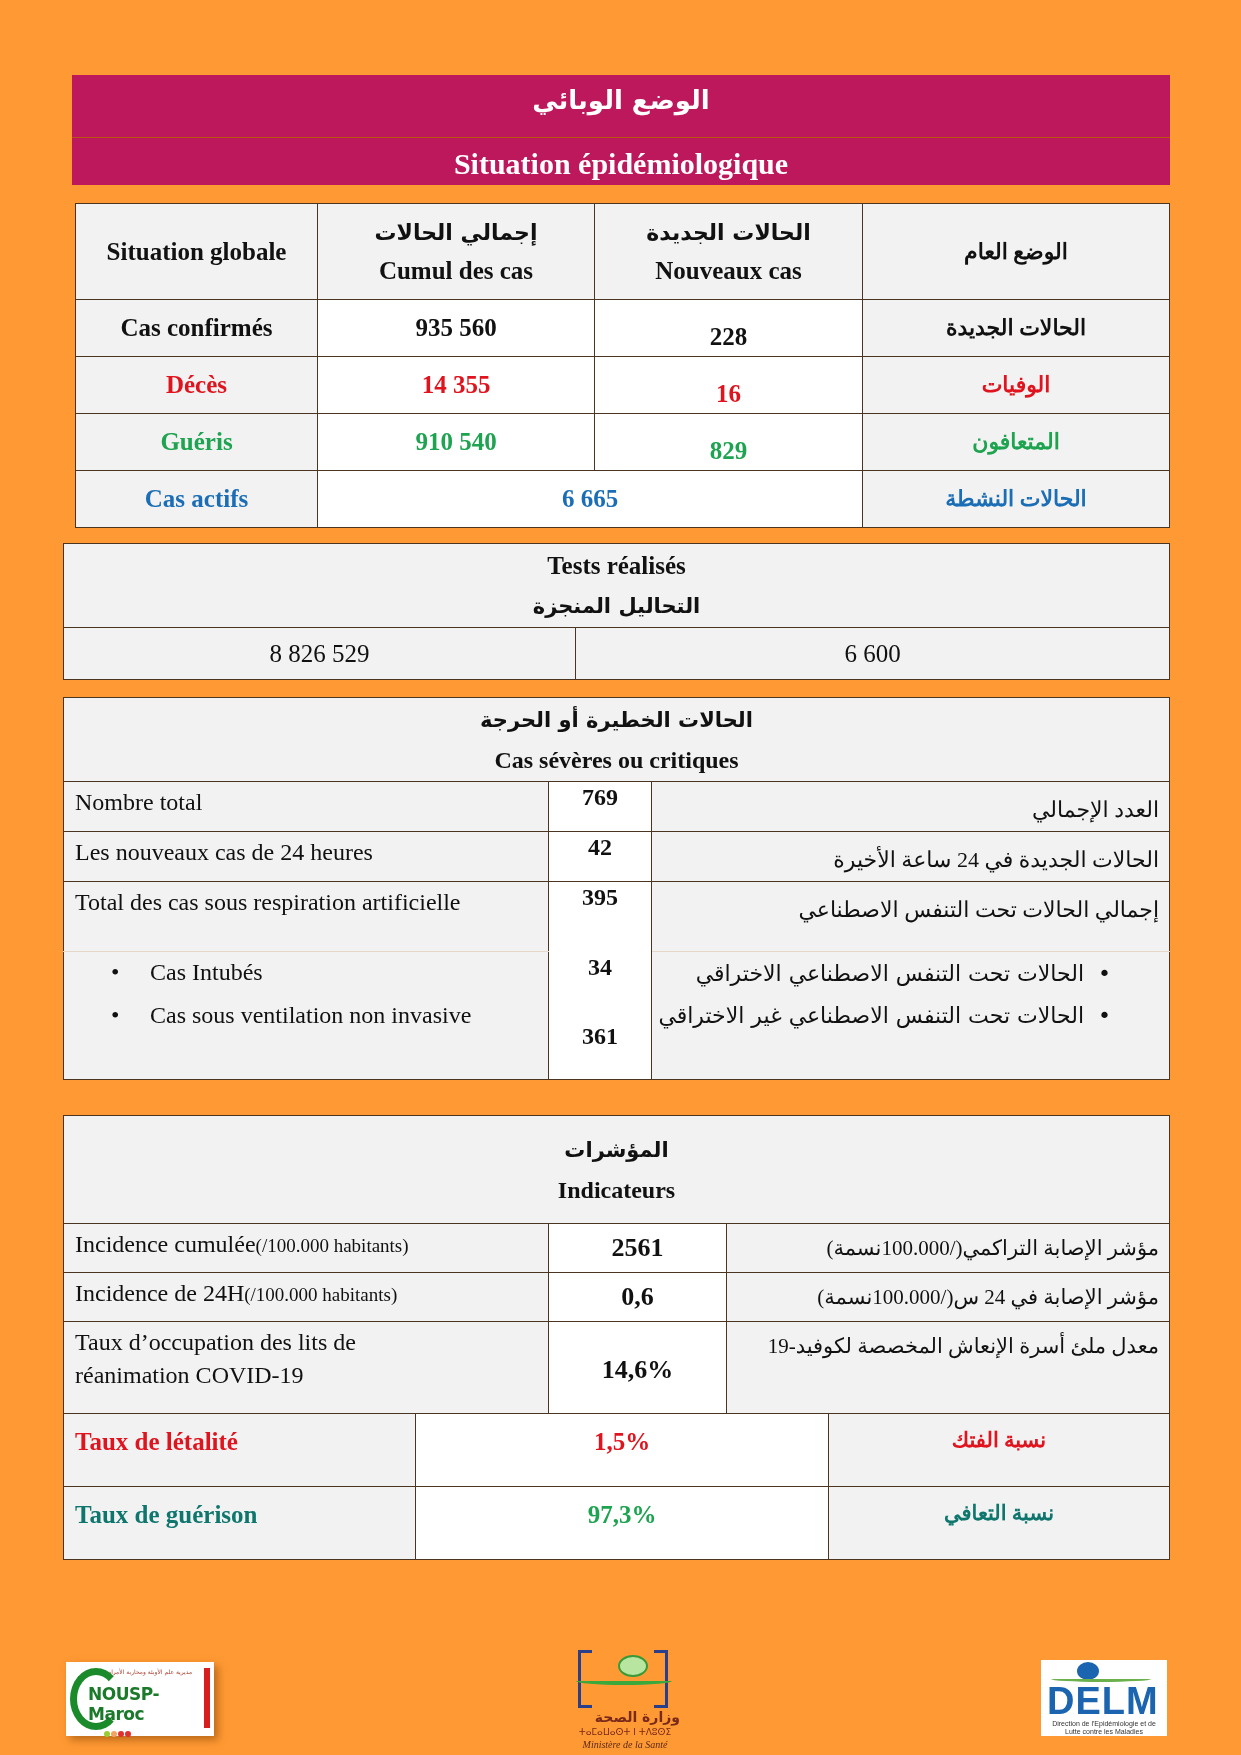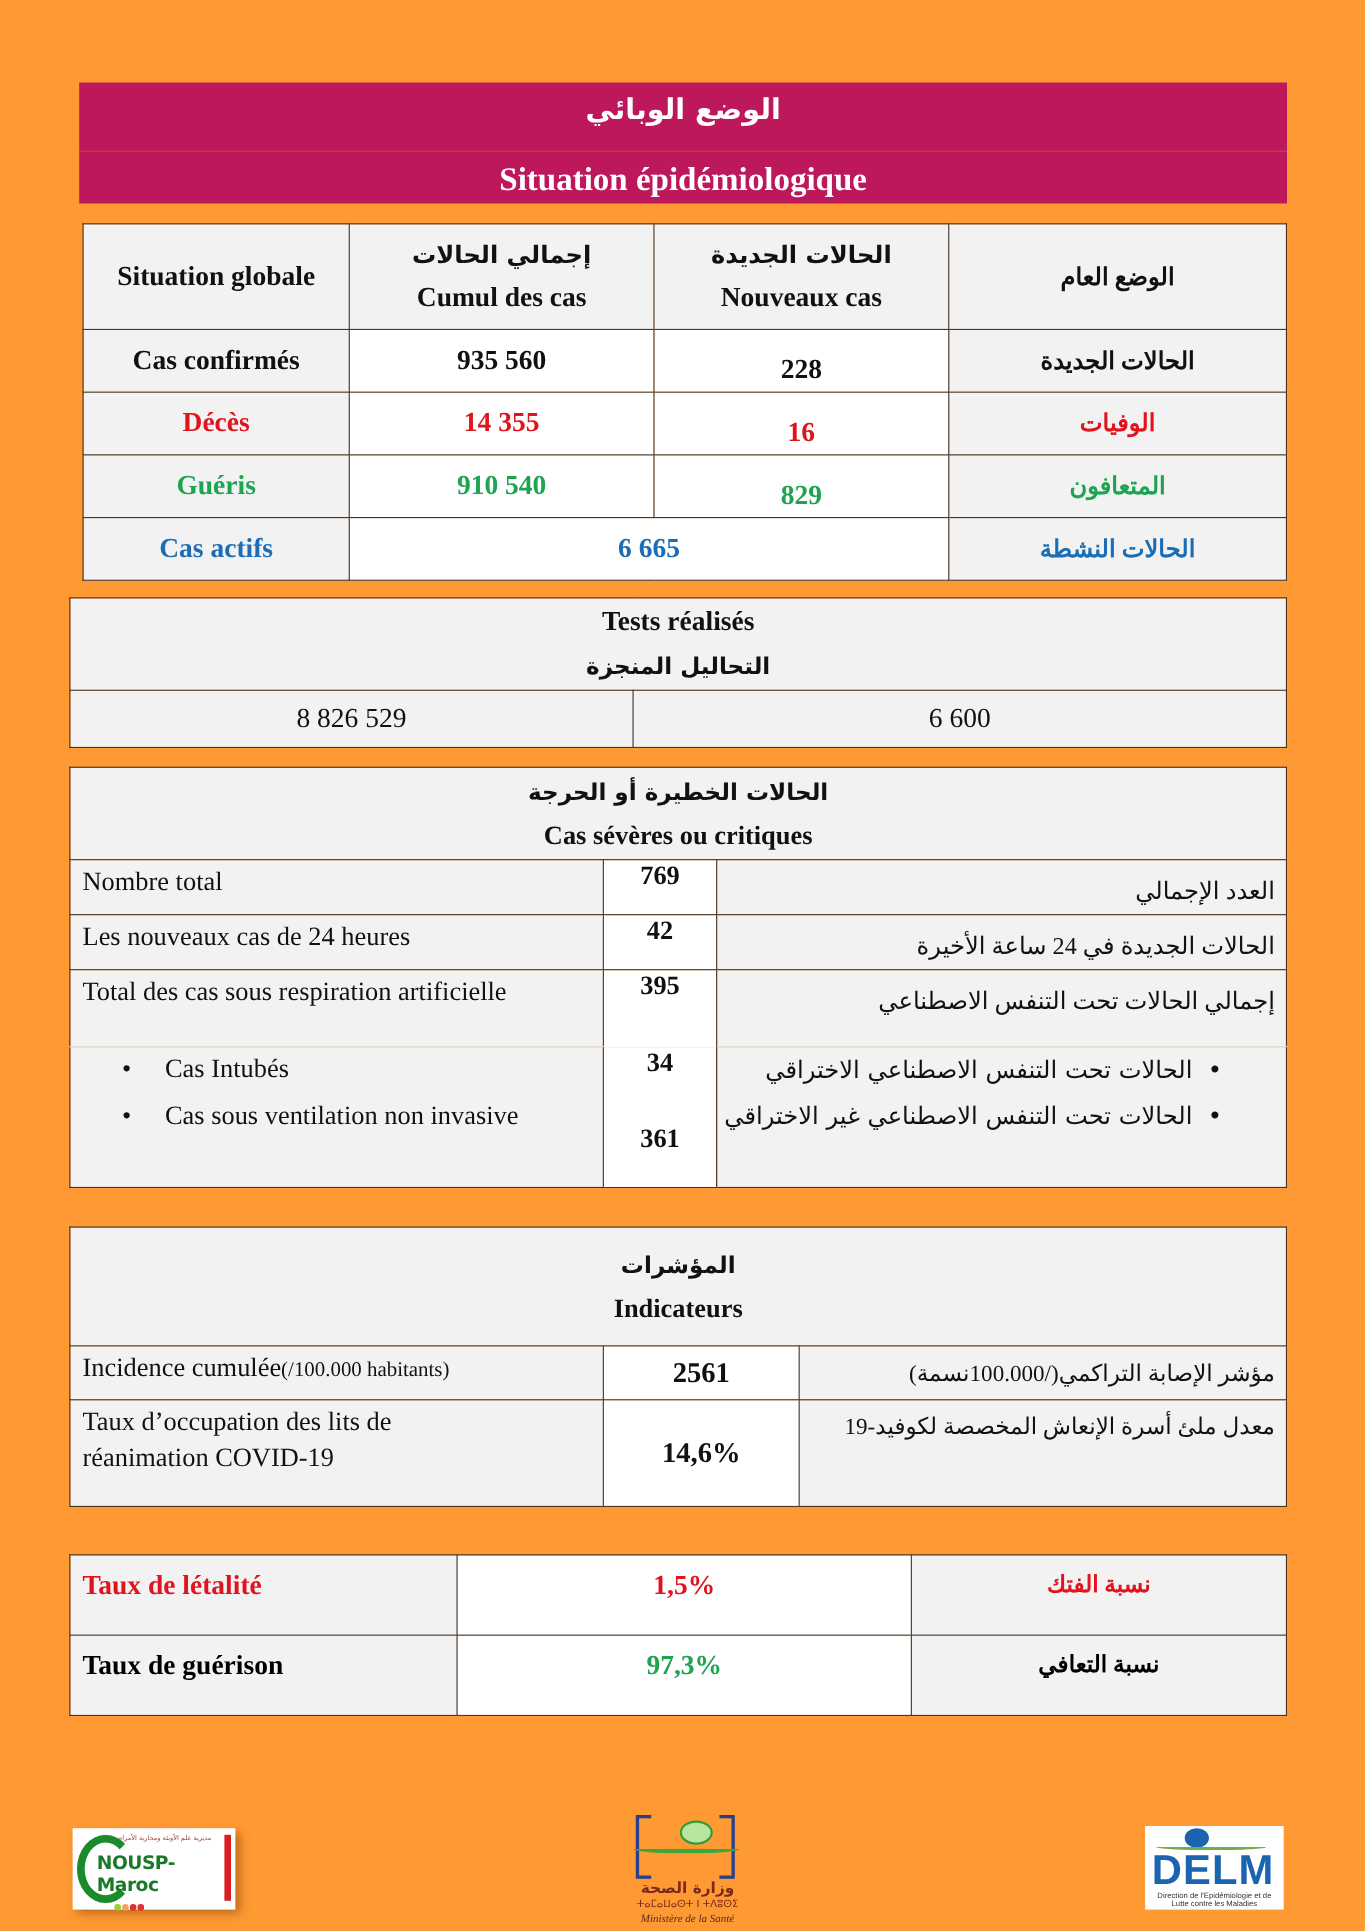--- a/index.html
+++ b/index.html
@@ -24,21 +24,21 @@
   #banner .fr { position:absolute; left:0; right:0; top:72px; font-family:"Liberation Serif", serif; font-weight:bold; font-size:30px; }
   #banner .sep { position:absolute; left:0; right:0; top:62px; height:1px; background:#b85410; }
 
   table { border-collapse: collapse; position: absolute; table-layout: fixed; }
   td { border: 1.5px solid #4a3520; vertical-align: middle; }
   .grey { background: #F2F2F2; }
   .white { background: #ffffff; }
   .ar-text { font-family: "DejaVu Sans", sans-serif; direction: rtl; }
   .red { color: #E0141E; }
   .green { color: #1EA350; }
-  .dgreen { color: #000000; }
+  .dgreen { color: #0f766e; }
   .blue { color: #1B6EB5; }
 
   
   #t1 { left: 75px; top: 203px; width: 1094px; }
   #t1 td { font-family: "Liberation Serif", serif; font-weight: bold; font-size: 25px; text-align: center; }
   #t1 .ar-text { font-size: 22px; }
   #t1 .hdr { height: 96px; line-height: 38px; }
   #t1 .row { height: 57px; }
   #t1 .low { padding-top: 18px; }
 
@@ -96,21 +96,21 @@
   #logo-left .top { position:absolute; left:30px; top:6px; right:14px; height:10px; font-size:6px; color:#a43; font-family:"DejaVu Sans", sans-serif; text-align:center; direction: rtl; }
   #logo-left .dots { position:absolute; left:38px; top:60px; }
   #logo-left .dots span { display:inline-block; width:6px; height:6px; border-radius:50%; margin-right:1px; }
 
   #logo-center { left: 570px; top: 1645px; width: 110px; height: 108px; }
   #logo-center .frame { position:absolute; left:8px; top:5px; width:90px; height:58px; border:3px solid #2a3f8c; }
   #logo-center .gapT { position:absolute; left:22px; top:3px; width:62px; height:7px; background:#FF9933; }
   #logo-center .gapB { position:absolute; left:22px; top:58px; width:62px; height:7px; background:#FF9933; }
   #logo-center .ball { position:absolute; left:48px; top:10px; width:30px; height:22px; border-radius:50%; background:#b8e6a0; border:2px solid #3a9a3a; }
   #logo-center .wave { position:absolute; left:6px; top:32px; width:96px; height:8px; border-radius:50%; border-bottom:4px solid #3aa83a; }
-  #logo-center .ar { position:absolute; left:0; right:0; top:64px; text-align:center; font-family:"DejaVu Sans", sans-serif; font-weight:bold; font-size:14px; color:#7a2a1a; direction: rtl; }
+  #logo-center .ar { position:absolute; left:0; right:0; top:64px; font-family:"DejaVu Sans", sans-serif; font-weight:bold; font-size:14px; color:#7a2a1a; direction: rtl; }
   #logo-center .tif { position:absolute; left:0; right:0; top:82px; text-align:center; font-size:9px; color:#7a2a1a; font-family:"DejaVu Sans", sans-serif; }
   #logo-center .fr { position:absolute; left:0; right:0; top:94px; text-align:center; font-size:10px; font-style:italic; color:#5a2a1a; font-family:"Liberation Serif", serif; }
 
   #logo-right { left: 1041px; top: 1660px; width: 126px; height: 76px; background: #fff; }
   #logo-right .dot { position:absolute; left:36px; top:2px; width:22px; height:18px; border-radius:50%; background:#1b64b0; }
   #logo-right .swoosh { position:absolute; left:10px; top:16px; width:100px; height:6px; border-bottom:3px solid #6ab04c; border-radius:50%; }
   #logo-right .word { position:absolute; left:6px; top:20px; font-family:"Liberation Sans", sans-serif; font-weight:bold; font-size:38px; color:#1b64b0; letter-spacing:1px; }
   #logo-right .sub { position:absolute; left:3px; right:3px; top:60px; font-family:"Liberation Sans", sans-serif; font-size:7px; line-height:8px; color:#333; text-align:center; }
 </style>
 </head>
@@ -246,20 +246,25 @@
       <tr class="hdr">
     <td class="grey" colspan="3">
       <div class="ar-text">المؤشرات</div>
       <div>Indicateurs</div>
     </td>
   </tr>
   <tr class="r1">
     <td class="grey lbl"><span>Incidence cumulée</span><small>(/100.000 habitants)</small></td>
     <td class="white num">2561</td>
     <td class="grey arl ar-text">مؤشر  الإصابة التراكمي(/100.000نسمة)</td>
+  </tr>
+  <tr class="r2">
+    <td class="grey lbl"><span>Incidence de 24H</span><small>(/100.000 habitants)</small></td>
+    <td class="white num">0,6</td>
+    <td class="grey arl ar-text">مؤشر  الإصابة في 24 س(/100.000نسمة)</td>
   </tr>
   <tr class="r3">
     <td class="grey lbl" style="padding-right:100px">Taux d’occupation des lits de réanimation COVID-19</td>
     <td class="white num">14,6%</td>
     <td class="grey arl ar-text" style="vertical-align:top; padding-top:6px">معدل ملئ أسرة الإنعاش المخصصة لكوفيد-19</td>
   </tr>
 </tbody>
   </table>
 
 <table id="t5">

